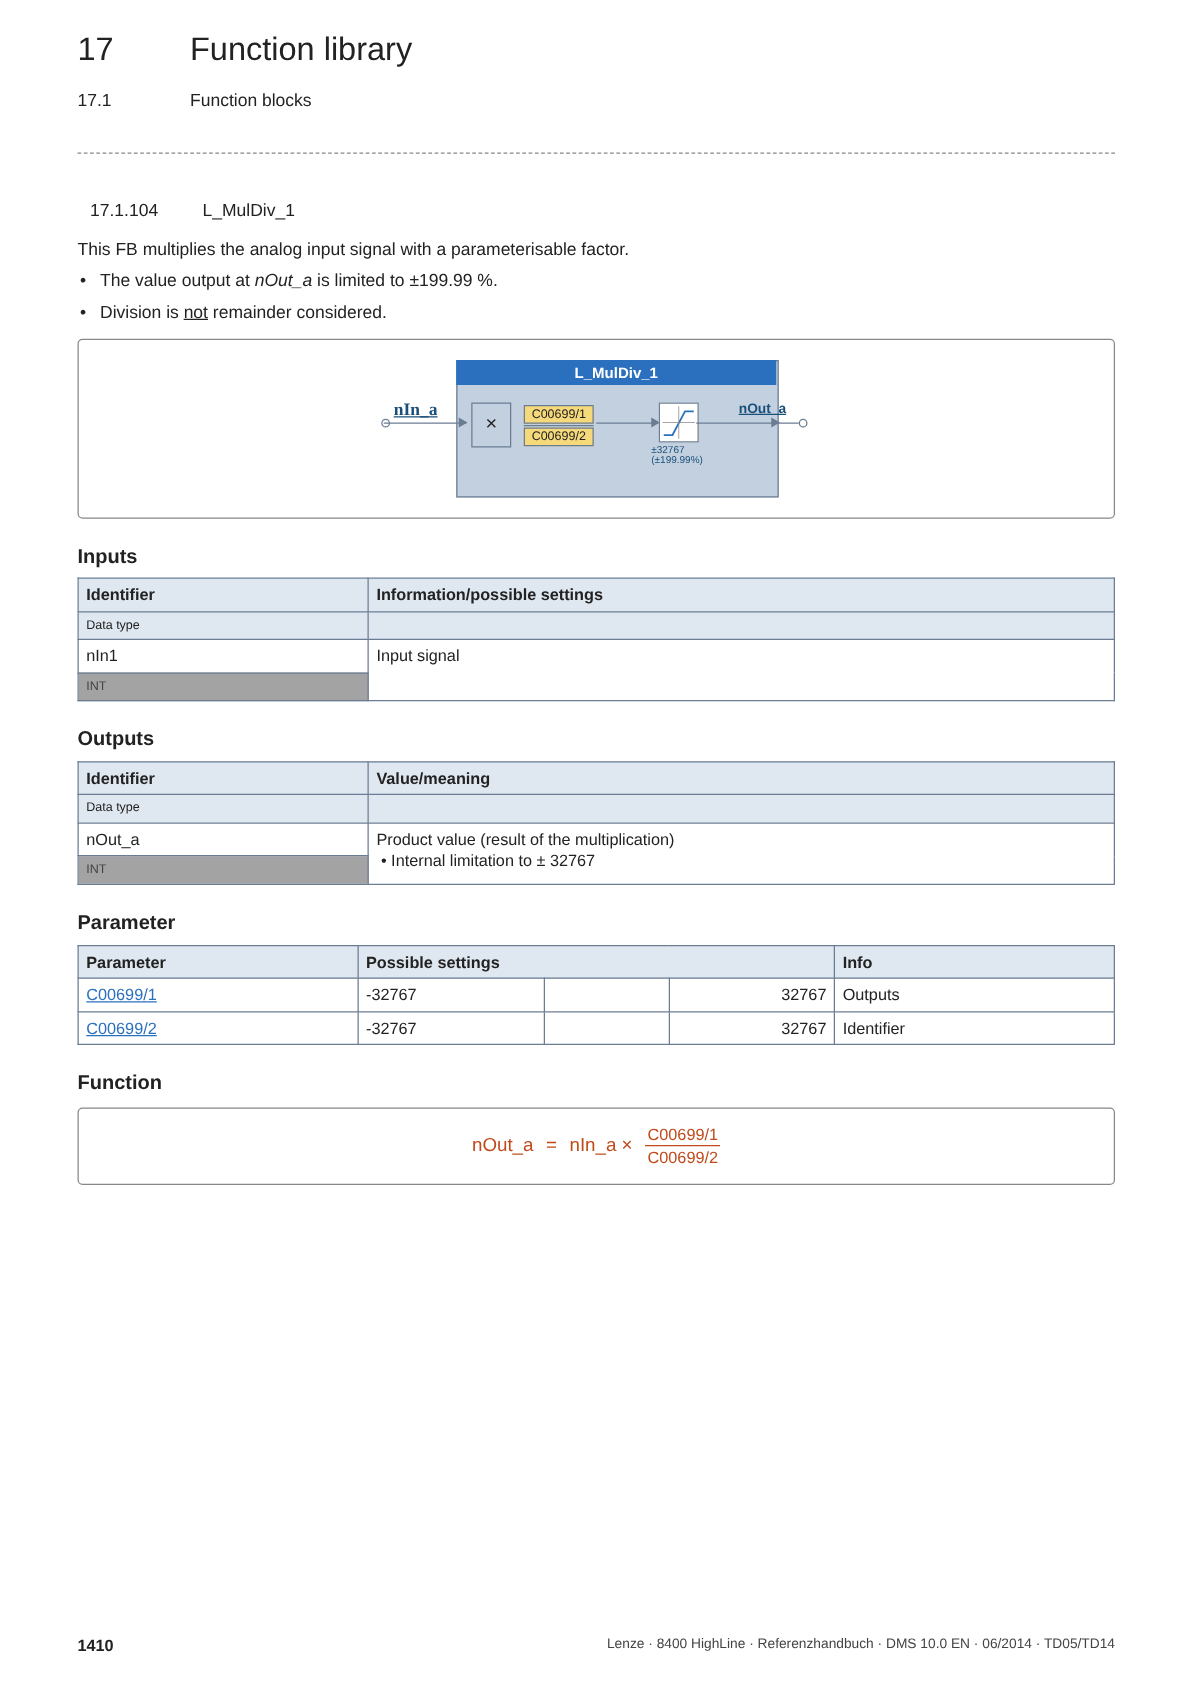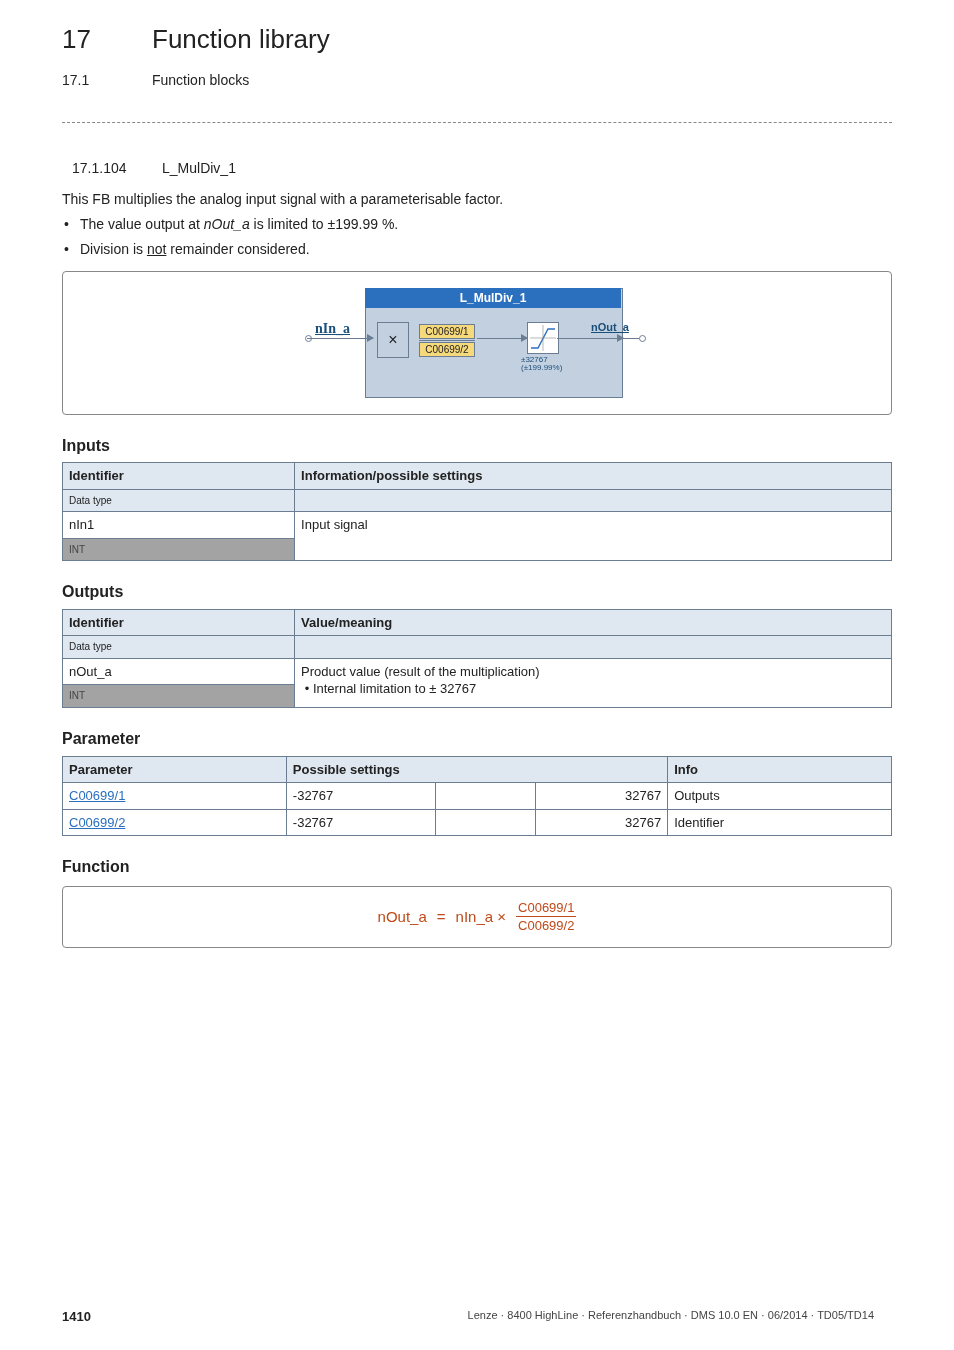--- a/index.html
+++ b/index.html
@@ -309,21 +309,21 @@
     font-size: 13px;
   }
   .formula .frac2 .fnum { border-bottom: 1px solid #c04a1a; padding: 0 2px; }
   .formula .frac2 .fden { padding: 0 2px; }
   .eqsign { letter-spacing: 0; }
 
   .footer {
     position: absolute;
     bottom: 24px;
     left: 62px;
-    right: 80px;
+    right: 62px;
     display: flex;
     justify-content: space-between;
     font-size: 11px;
     color: #444;
     gap: 36px;
   }
   .footer .pg { font-weight: 700; font-size: 13px; color: #222; }
 </style>
 </head>
 <body>

